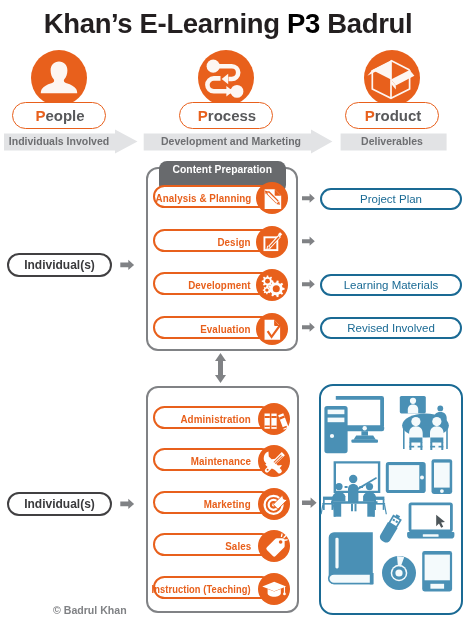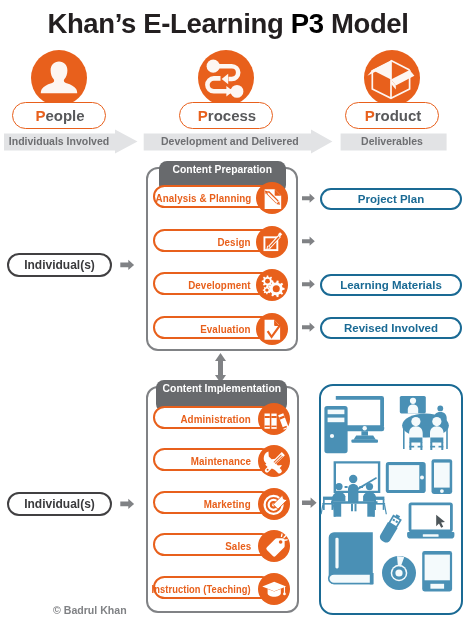--- a/index.html
+++ b/index.html
@@ -68,21 +68,21 @@
     transform:scaleX(0.86);transform-origin:100% 50%;letter-spacing:0.1px;
   }
   .orow .oc{
     position:absolute;top:0;width:32px;height:32px;border-radius:50%;background:#E8601C;
   }
   .orow .oc svg{position:absolute;left:0;top:0;}
 
   
   .bpill{
     position:absolute;height:22px;border:2px solid #1A6A94;border-radius:11px;background:#fff;
-    box-sizing:border-box;color:#1A6A94;font-size:11.5px;font-weight:bold;
+    box-sizing:border-box;color:#1A6A94;font-size:11.5px;font-weight:normal;
     line-height:18px;text-align:center;
   }
 
   
   .ipill{
     position:absolute;height:24px;border:2.2px solid #414042;border-radius:12px;background:#fff;
     box-sizing:border-box;color:#3A3A3C;font-size:12px;font-weight:bold;
     line-height:20px;text-align:center;white-space:nowrap;
   }
 
@@ -99,21 +99,21 @@
   #copyright{
     position:absolute;font-size:11.5px;font-weight:bold;color:#808285;white-space:nowrap;transform:scaleX(0.92);transform-origin:0 50%;
   }
   svg{display:block;overflow:visible;}
 </style>
 </head>
 <body>
 
 <div class="stage">
 
-  <div id="title"><span>Khan’s E-Learning </span><span class="hl">P3</span><span> Model</span></div>
+  <div id="title"><span>Khan’s E-Learning </span><span class="hl">P3</span><span> Badrul</span></div>
 
   <svg id="band" viewBox="0 0 474 641">
     <g fill="#E2E3E5">
       <path d="M4 133.6 H115 V129.5 L137.5 141.4 L115 153.4 V150.6 H4 Z"></path>
       <path d="M143.7 133.6 H311 V129.5 L332.4 141.4 L311 153.4 V150.6 H143.7 Z"></path>
       <path d="M340.6 133.6 H446.6 V150.6 H340.6 Z"></path>
     </g>
     <g fill="#808285">
       <path d="M302 196.2 h7.6 v-2.6 l5.2 4.6 l-5.2 4.6 v-2.6 H302 Z"></path>
       <path d="M302 239.2 h7.6 v-2.6 l5.2 4.6 l-5.2 4.6 v-2.6 H302 Z"></path>
@@ -147,21 +147,21 @@
         </g>
         <path fill="#FDF6F2" d="M30.2 23.7 L30.2 34.3 L23.6 29 Z"></path>
         <path fill="#FDF6F2" d="M28.4 36 L28.4 46.6 L35 41.3 Z"></path>
         <circle cx="15.2" cy="16.2" r="6.6" fill="#FDF6F2"></circle>
         <circle cx="39" cy="41.4" r="6.4" fill="#FDF6F2"></circle>
       </svg>
     </div>
     <div class="cap">
       <div class="txt"><b>P</b><span>rocess</span></div>
     </div>
-    <div class="sub" style="left:-18px">Development and Delivered</div>
+    <div class="sub" style="left:-18px">Development and Marketing</div>
   </div>
 
   <div class="pillar" style="left:345px">
     <div class="circ">
       <svg width="56" height="56" viewBox="0 0 56 56">
 
         <path fill="#FDF6F2" d="M27 10.4 L8.3 20 L3.4 25.8 L22.2 16.2 Z"></path>
         <path fill="#FDF6F2" d="M27 10.4 L8.3 20 L27 29.6 Z"></path>
 
         <path fill="#FDF6F2" d="M27 29.6 L45.6 20 L50.4 25.8 L31.8 35.4 Z"></path>
@@ -251,21 +251,20 @@
     </div>
   </div>
 
   <div class="ipill" style="left:7px;top:253px;width:105px">Individual(s)</div>
 
   <div class="bpill" style="left:320px;top:188px;width:142px">Project Plan</div>
   <div class="bpill" style="left:320px;top:274px;width:142px">Learning Materials</div>
   <div class="bpill" style="left:320px;top:317px;width:142px">Revised Involved</div>
 
   <div class="gbox" style="left:146px;top:386px;width:153px;height:227px"></div>
-  <div class="ghdr" style="left:156px;top:379.5px;width:131px"><span>Content Implementation</span></div>
 
   <div class="orow" style="left:153px;top:402.5px;width:138px">
     <div class="pill" style="width:120px">
         <span class="lbl">Administration</span>
       </div>
     <div class="oc" style="left:105px">
       <svg width="32" height="32" viewBox="0 0 30 30">
         <g fill="#fff">
           <path d="M6.1 9.9 h5.0 v14.3 h-5.0 z"></path>
           <path d="M12.5 9.9 h5.0 v14.3 h-5.0 z"></path>

